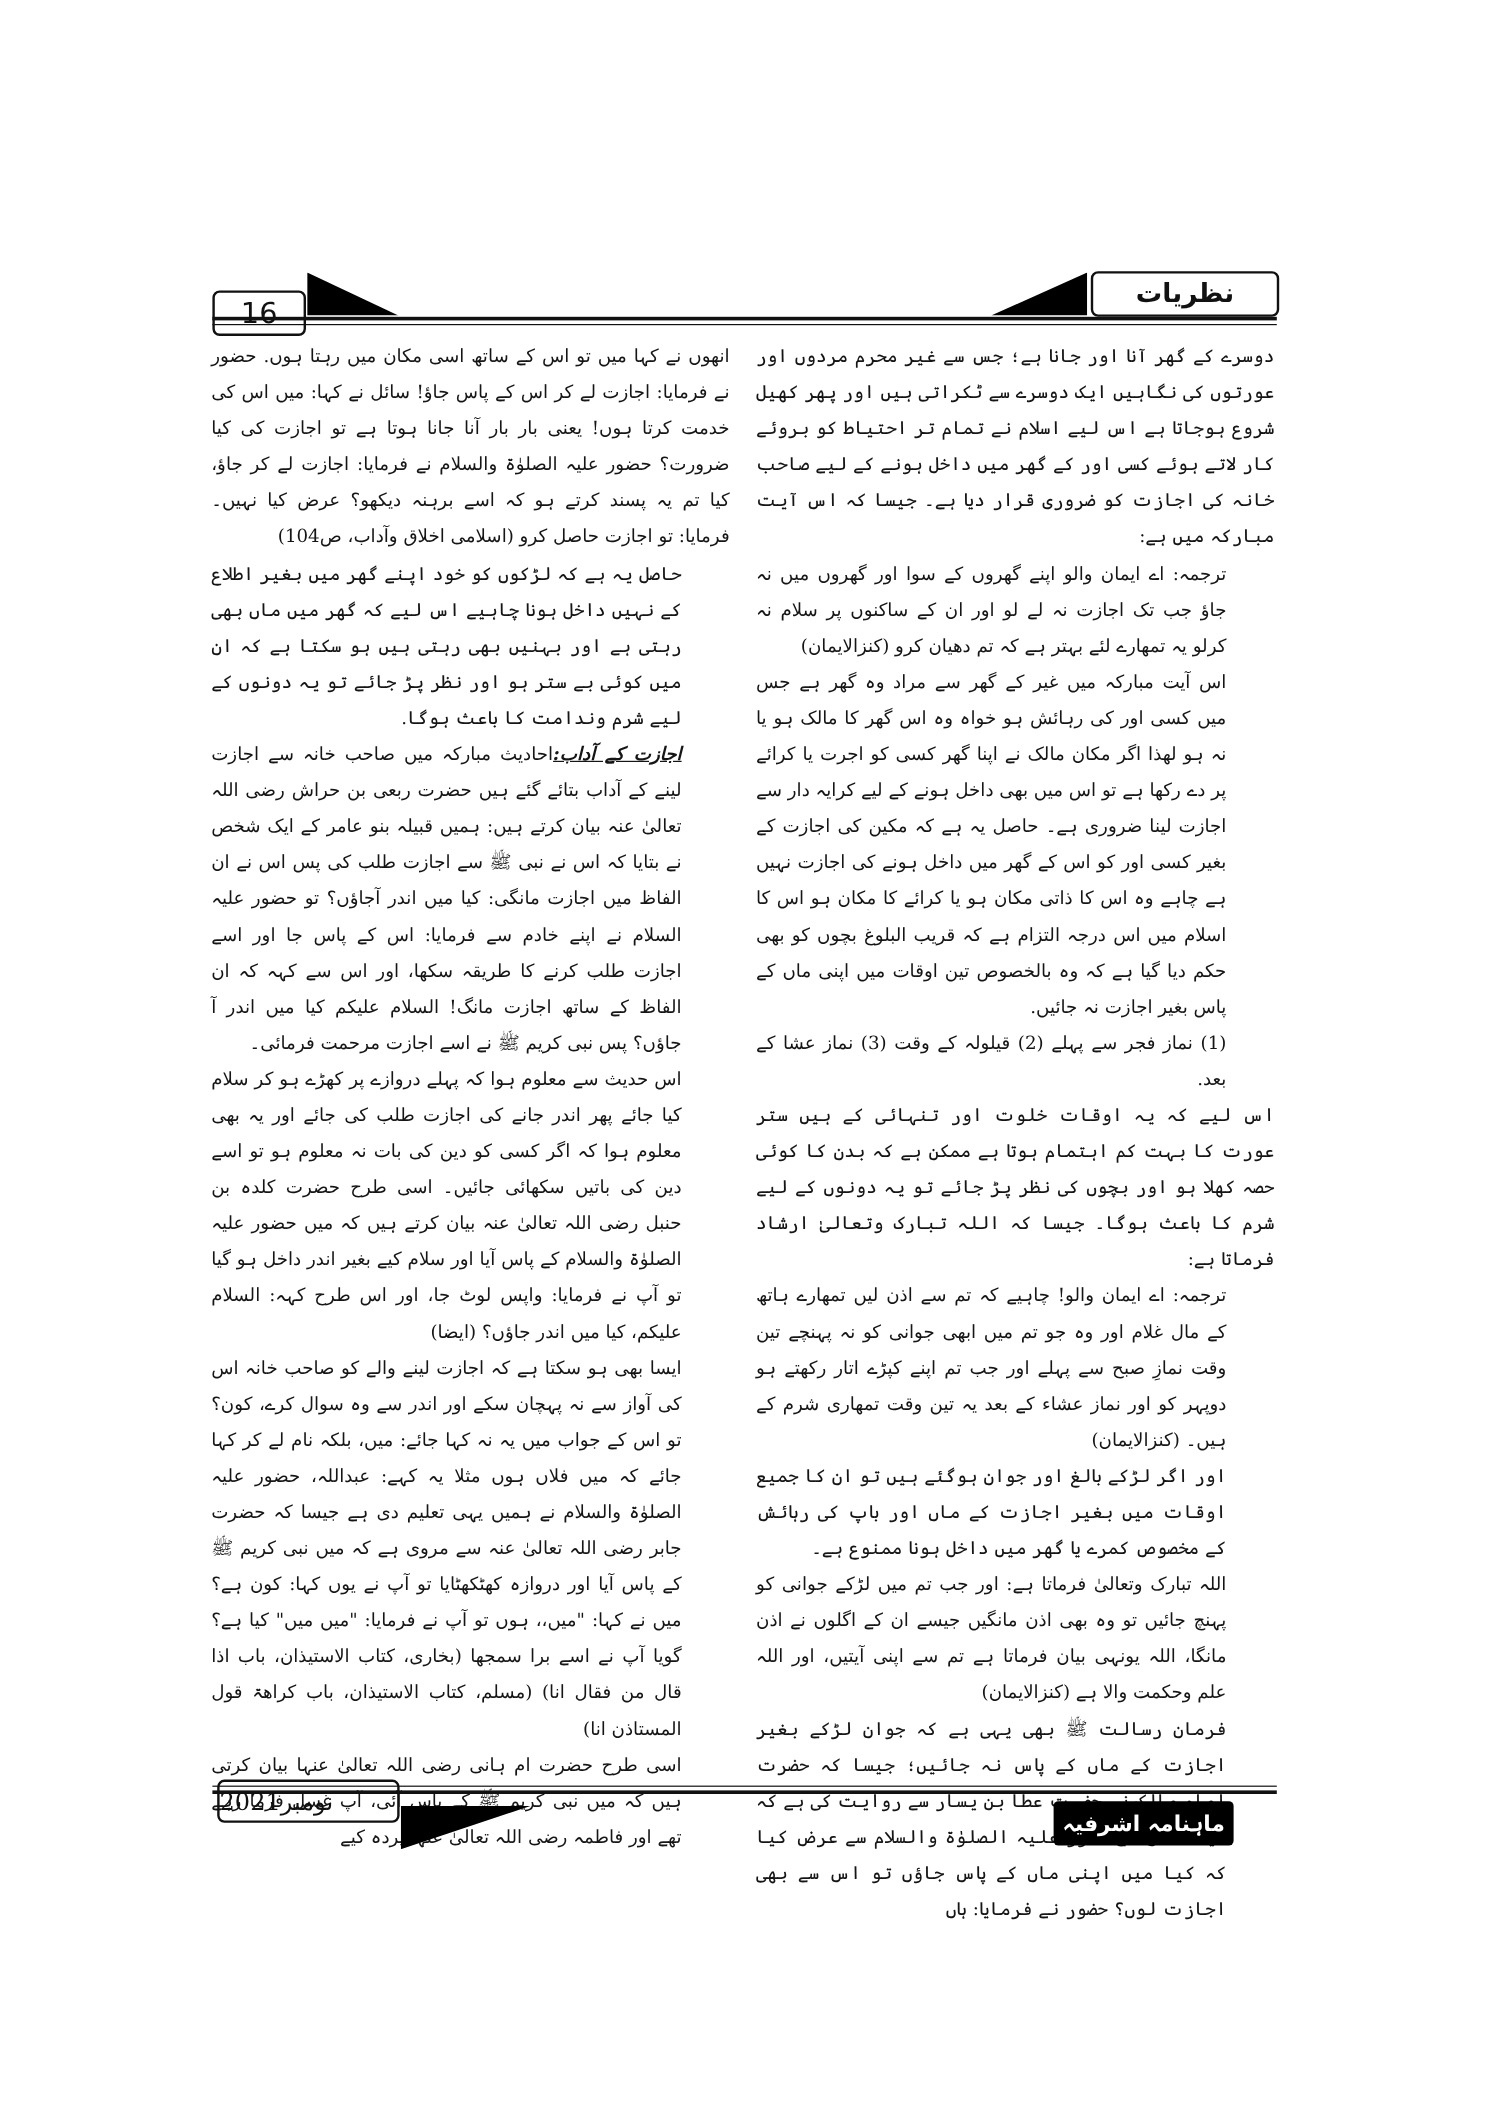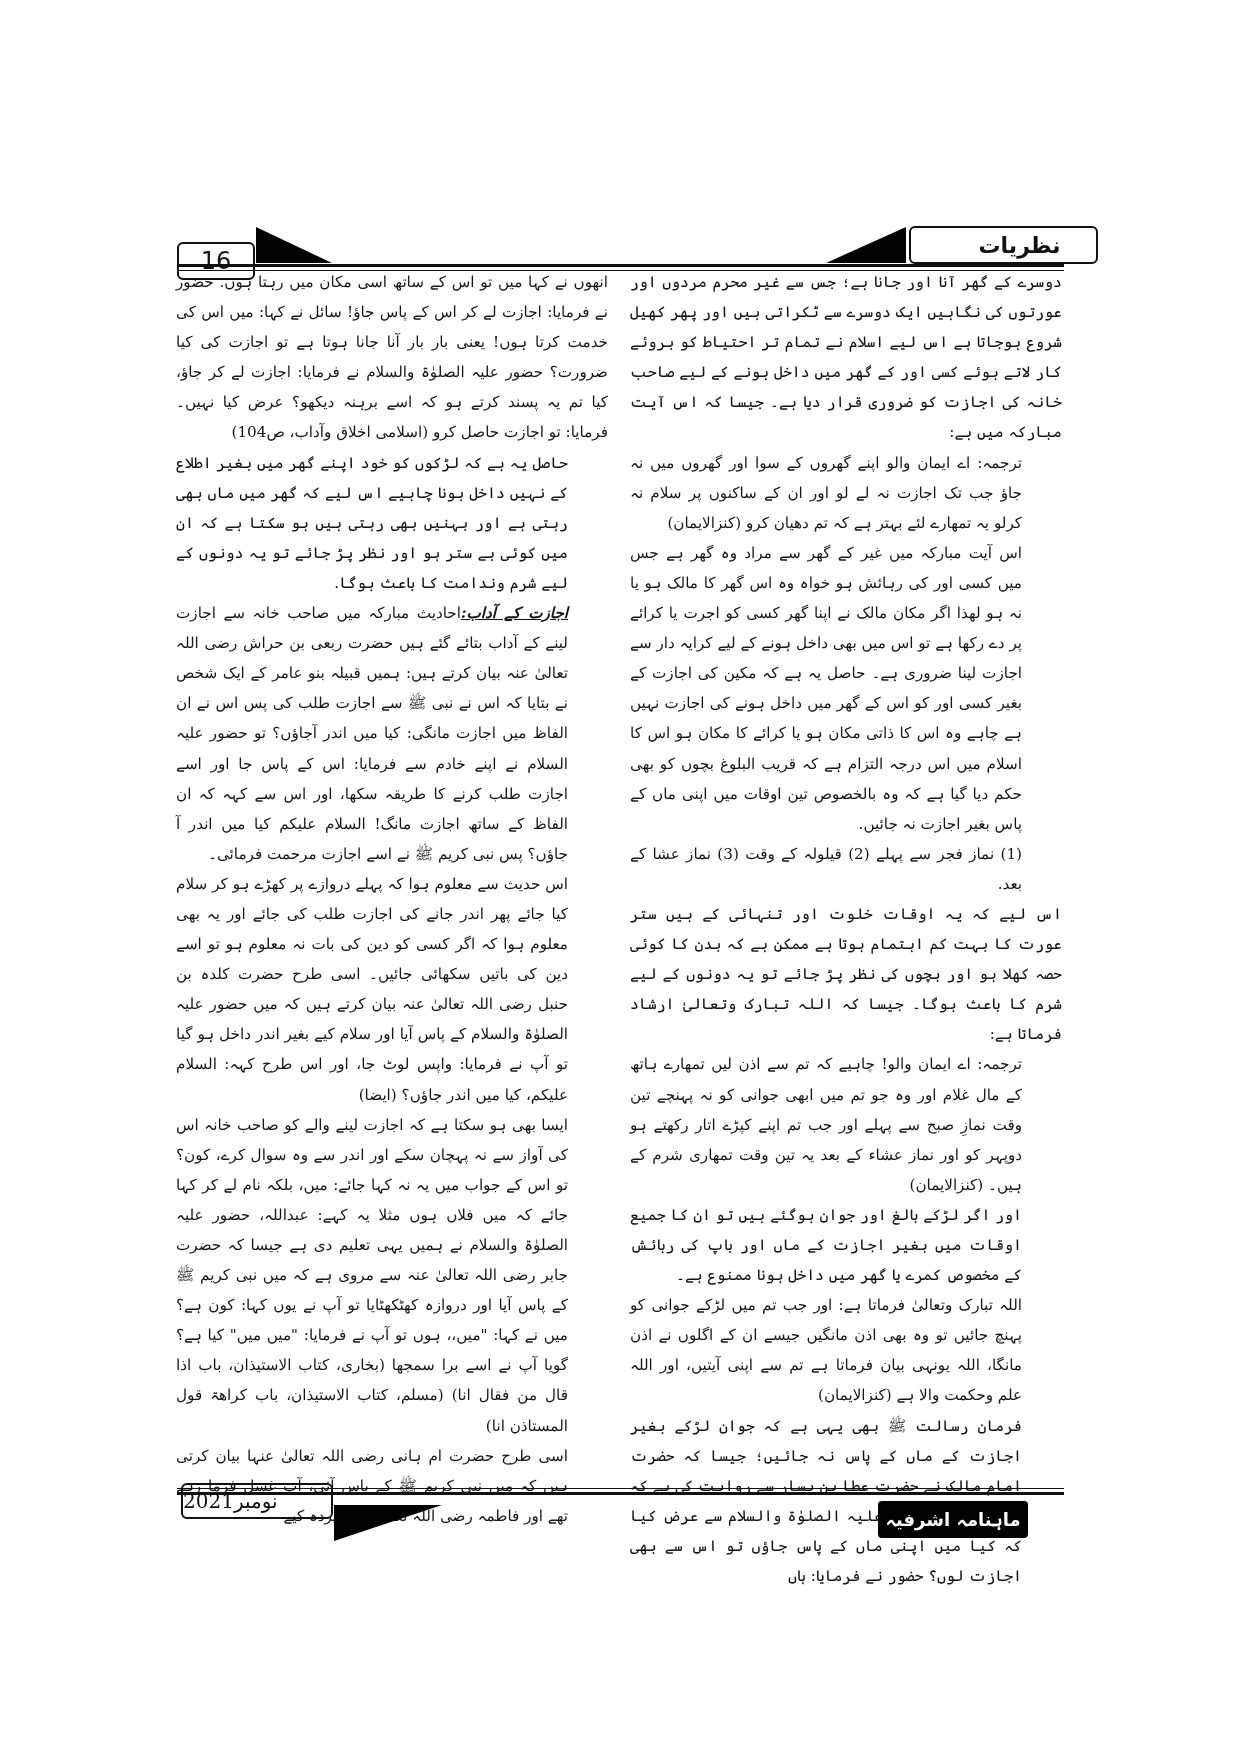--- a/index.html
+++ b/index.html
@@ -1,25 +1,25 @@
 <!DOCTYPE html>
 <html><head>
 <meta charset="utf-8">
 <style>
   html, body { margin: 0; padding: 0; background: #ffffff; }
   body { width: 1240px; height: 1754px; position: relative; overflow: hidden; font-family: "DejaVu Sans", sans-serif; color: #111; }
 
   
   .hdr-left-box { position: absolute; left: 177px; top: 226px; width: 74px; height: 34px; border: 2px solid #111; border-radius: 6px; display: flex; align-items: center; justify-content: center; font-family: "DejaVu Sans", sans-serif; font-size: 24px; color: #111; margin-top: 16px; }
   .tri { position: absolute; }
-  .hdr-right-box { position: absolute; left: 909px; top: 226px; width: 153px; height: 34px; border: 2px solid #111; border-radius: 6px; display: flex; align-items: center; justify-content: center; font-family: "DejaVu Sans", sans-serif; font-weight: bold; font-size: 22px; direction: rtl; padding-left: 32px; }
+  .hdr-right-box { position: absolute; left: 909px; top: 226px; width: 153px; height: 34px; border: 2px solid #111; border-radius: 6px; display: flex; align-items: center; justify-content: center; font-family: "DejaVu Sans", sans-serif; font-weight: bold; font-size: 22px; direction: rtl; }
   .rule { position: absolute; left: 177px; width: 887px; background: #111; }
 
   
-  .col { position: absolute; top: 267px; width: 432px; direction: rtl; text-align: justify; text-align-last: right; font-family: "DejaVu Serif", serif; font-size: 15.2px; line-height: 30.1px; color: #151515; }
+  .col { position: absolute; top: 282px; width: 432px; direction: rtl; text-align: justify; text-align-last: right; font-family: "DejaVu Serif", serif; font-size: 15.2px; line-height: 30.1px; color: #151515; }
   .col-right { left: 630px; }
   .col-left { left: 176px; }
   .col p { margin: 0; }
   .indent { text-indent: 0; padding-right: 40px; }
   .ref-small { font-size: 12px; line-height: 30px; }
   .bold-heading { font-weight: bold; font-style: italic; text-decoration: underline; }
 
   
   .ftr-left-box { position: absolute; left: 181px; top: 1483px; width: 148px; height: 32px; border: 2px solid #111; border-radius: 6px; display: flex; align-items: center; justify-content: flex-end; font-family: "DejaVu Serif", serif; font-size: 20px; direction: rtl; }
   .ftr-right-box { position: absolute; left: 878px; top: 1501px; width: 150px; height: 37px; background: #000; border-radius: 4px; display: flex; align-items: center; justify-content: center; color: #fff; font-family: "DejaVu Sans", sans-serif; font-weight: bold; font-size: 18px; direction: rtl; }

